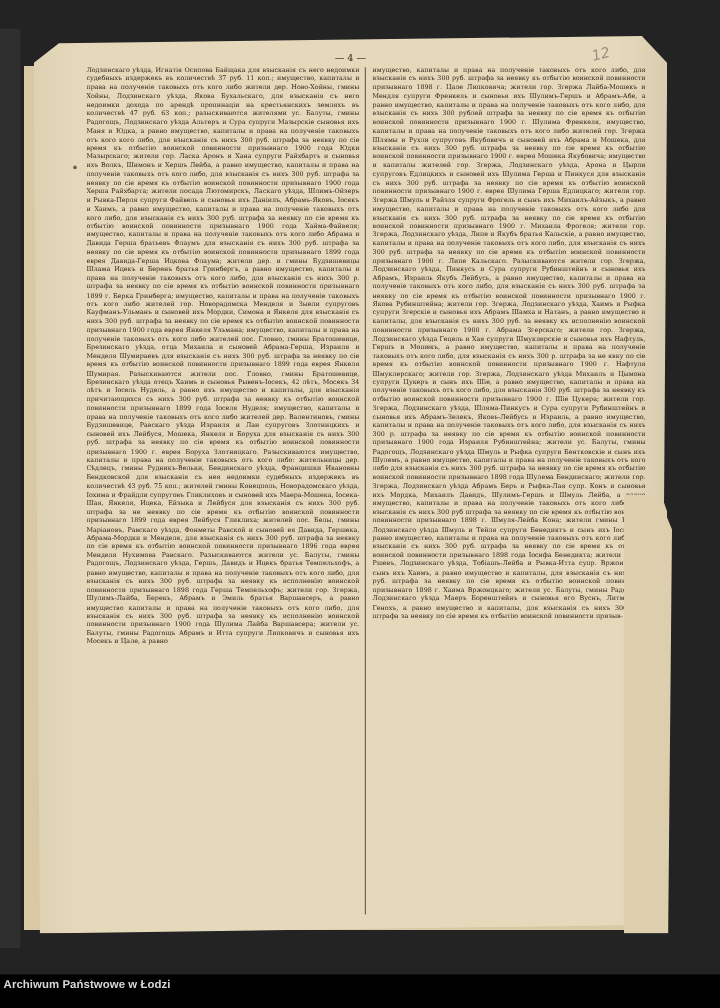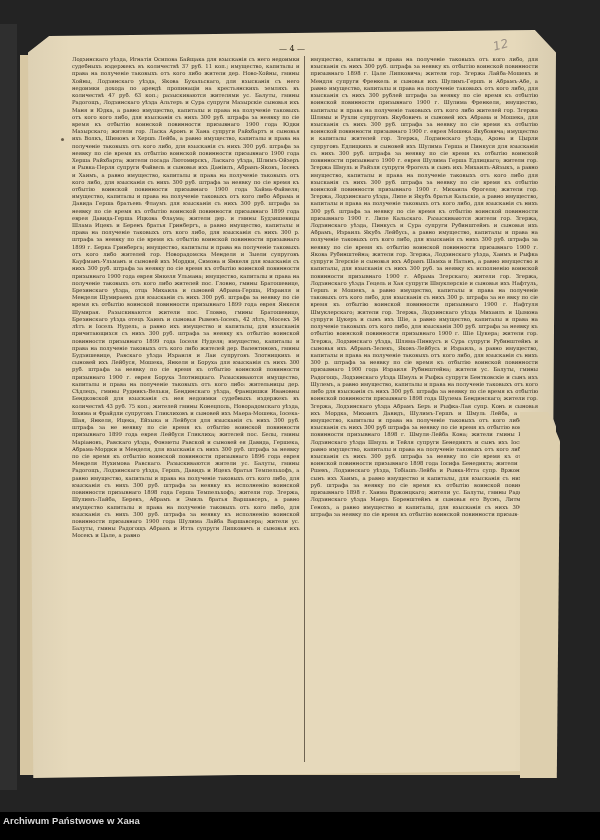--- a/index.html
+++ b/index.html
@@ -96,13 +96,13 @@
       </div>
       <div class="column right">
         <p>имущество, капиталы и права на полученіе таковыхъ отъ кого либо, для взысканія съ нихъ 300 руб. штрафа за неявку къ отбытію воинской повинности призывнаго 1898 г. Цале Липковича; жители гор. Згержа Лайба-Мошекъ и Мендля супруги Френкель и сыновья ихъ Шулимъ-Гершъ и Абрамъ-Абе, а равно имущество, капиталы и права на полученіе таковыхъ отъ кого либо, для взысканія съ нихъ 300 рублей штрафа за неявку по сіе время къ отбытію воинской повинности призывнаго 1900 г. Шулима Френкеля, имущество, капиталы и права на полученіе таковыхъ отъ кого либо жителей гор. Згержа Шлямы и Рухли супруговъ Якубовичъ и сыновей ихъ Абрама и Мошека, для взысканія съ нихъ 300 руб. штрафа за неявку по сіе время къ отбытію воинской повинности призывнаго 1900 г. еврея Мошека Якубовича; имущество и капиталы жителей гор. Згержа, Лодзинскаго уѣзда, Арона и Цырли супруговъ Едлицкихъ и сыновей ихъ Шулима Герша и Пинкуся для взысканія съ нихъ 300 руб. штрафа за неявку по сіе время къ отбытію воинской повинности призывнаго 1900 г. еврея Шулима Герша Едлицкаго; жители гор. Згержа Шмуль и Райзля супруги Фрогель и сынъ ихъ Михаилъ-Айзыкъ, а равно имущество, капиталы и права на полученіе таковыхъ отъ кого либо для взысканія съ нихъ 300 руб. штрафа за неявку по сіе время къ отбытію воинской повинности призывнаго 1900 г. Михаила Фрогеля; жители гор. Згержа, Лодзинскаго уѣзда, Липе и Якубъ братья Кальскіе, а равно имущество, капиталы и права на полученіе таковыхъ отъ кого либо, для взысканія съ нихъ 300 руб. штрафа за неявку по сіе время къ отбытію воинской повинности призывнаго 1900 г. Липе Кальскаго. Разыскиваются жители гор. Згержа, Лодзинскаго уѣзда, Пинкусъ и Сура супруги Рубинштейнъ и сыновья ихъ Абрамъ, Израиль Якубъ Лейбусь, а равно имущество, капиталы и права на полученіе таковыхъ отъ кого либо, для взысканія съ нихъ 300 руб. штрафа за неявку по сіе время къ отбытію воинской повинности призывнаго 1900 г. Якова Рубинштейна; жители гор. Згержа, Лодзинскаго уѣзда, Хаимъ и Рыфка супруги Згерскіе и сыновья ихъ Абрамъ Шамха и Натанъ, а равно имущество и капиталы, для взысканія съ нихъ 300 руб. за неявку къ исполненію воинской повинности призывнаго 1900 г. Абрама Згерскаго; жители гор. Згержа, Лодзинскаго уѣзда Гецель и Хая супруги Шмуклерскіе и сыновья ихъ Нафтуль, Гершъ и Мошекъ, а равно имущество, капиталы и права на полученіе таковыхъ отъ кого либо, для взысканія съ нихъ 300 р. штрафа за не явку по сіе время къ отбытію воинской повинности призывнаго 1900 г. Нафтуля Шмуклерскаго; жители гор. Згержа, Лодзинскаго уѣзда Михаилъ и Цымона супруги Цукеръ и сынъ ихъ Шіе, а равно имущество, капиталы и права на полученіе таковыхъ отъ кого либо, для взысканія 300 руб. штрафа за неявку къ отбытію воинской повинности призывнаго 1900 г. Шіе Цукера; жители гор. Згержа, Лодзинскаго уѣзда, Шляма-Пинкусъ и Сура супруги Рубинштейнъ и сыновья ихъ Абрамъ-Зелекъ, Яковъ-Лейбусь и Израиль, а равно имущество, капиталы и права на полученіе таковыхъ отъ кого либо, для взысканія съ нихъ 300 р. штрафа за неявку по сіе время къ отбытію воинской повинности призывнаго 1900 года Израиля Рубинштейна; жители ус. Балуты, гмины Радогощъ, Лодзинскаго уѣзда Шмуль и Рыфка супруги Бентковскіе и сынъ ихъ Шулемъ, а равно имущество, капиталы и права на полученіе таковыхъ отъ кого либо для взысканія съ нихъ 300 руб. штрафа за неявку по сіе время къ отбытію воинской повинности призывнаго 1898 года Шулема Бендинскаго; жители гор. Згержа, Лодзинскаго уѣзда Абрамъ Беръ и Рыфка-Лая супр. Конъ и сыновья ихъ Мордка, Михаилъ Давидъ, Шулимъ-Гершъ и Шмуль Лейба, а равно имущество, капиталы и права на полученіе таковыхъ отъ кого либо, для взысканія съ нихъ 300 руб штрафа за неявку по сіе время къ отбытію воинской повинности призывнаго 1898 г. Шмуля-Лейба Кона; жители гмины Ршевъ, Лодзинскаго уѣзда Шмуль и Тейля супруги Бенедиктъ и сынъ ихъ Іосифъ, а равно имущество, капиталы и права на полученіе таковыхъ отъ кого либо, для взысканія съ нихъ 300 руб. штрафа за неявку по сіе время къ отбытію воинской повинности призывнаго 1898 года Іосифа Бенедикта; жители гмины Ршевъ, Лодзинскаго уѣзда, Тобіашъ-Лейба и Рывка-Итта супр. Вржонцкіе и сынъ ихъ Хаимъ, а равно имущество и капиталы, для взысканія съ нихъ 300 руб. штрафа за неявку по сіе время къ отбытію воинской повинности призывнаго 1898 г. Хаима Вржонцкаго; жители ус. Балуты, гмины Радогощъ, Лодзинскаго уѣзда Маеръ Боренштейнъ и сыновья его Вуснъ, Литманъ и Генохъ, а равно имущество и капиталы, для взысканія съ нихъ 300 руб. штрафа за неявку по сіе время къ отбытію воинской повинности призыв-</p>
       </div>
     </div>
     <div class="bullet-mark"></div>
   </div>
   <div class="lower-flap"></div>
 </div>
 
-<div class="caption">Archiwum Państwowe w Хана</div>
+<div class="caption">Archiwum Państwowe w Łodzi</div>
 
 </body></html>

